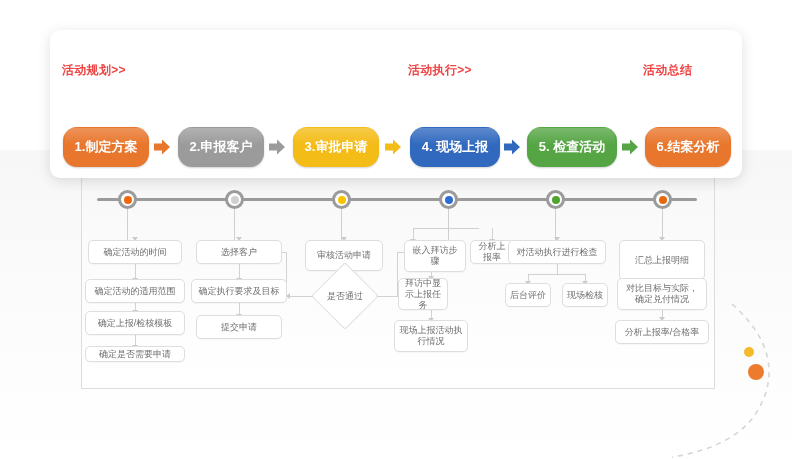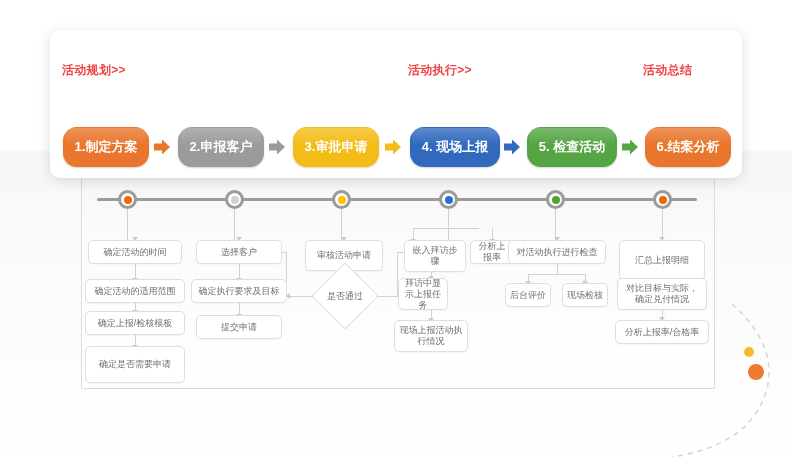--- a/index.html
+++ b/index.html
@@ -192,21 +192,21 @@
   <div id="flow-nodes">
       <div class="node" style="left: 88px; top: 240px; width: 94px; height: 24px;">
         <span>确定活动的时间</span>
       </div>
       <div class="node" style="left: 85px; top: 279px; width: 100px; height: 24px;">
         <span>确定活动的适用范围</span>
       </div>
       <div class="node" style="left: 85px; top: 311px; width: 100px; height: 24px;">
         <span>确定上报/检核模板</span>
       </div>
-      <div class="node" style="left: 85px; top: 346px; width: 100px; height: 37px;">
+      <div class="node" style="left: 85px; top: 346px; width: 100px; height: 16px;">
         <span>确定是否需要申请</span>
       </div>
       <div class="node" style="left: 196px; top: 240px; width: 86px; height: 24px;">
         <span>选择客户</span>
       </div>
       <div class="node" style="left: 191px; top: 279px; width: 96px; height: 24px;">
         <span>确定执行要求及目标</span>
       </div>
       <div class="node" style="left: 196px; top: 315px; width: 86px; height: 24px;">
         <span>提交申请</span>

